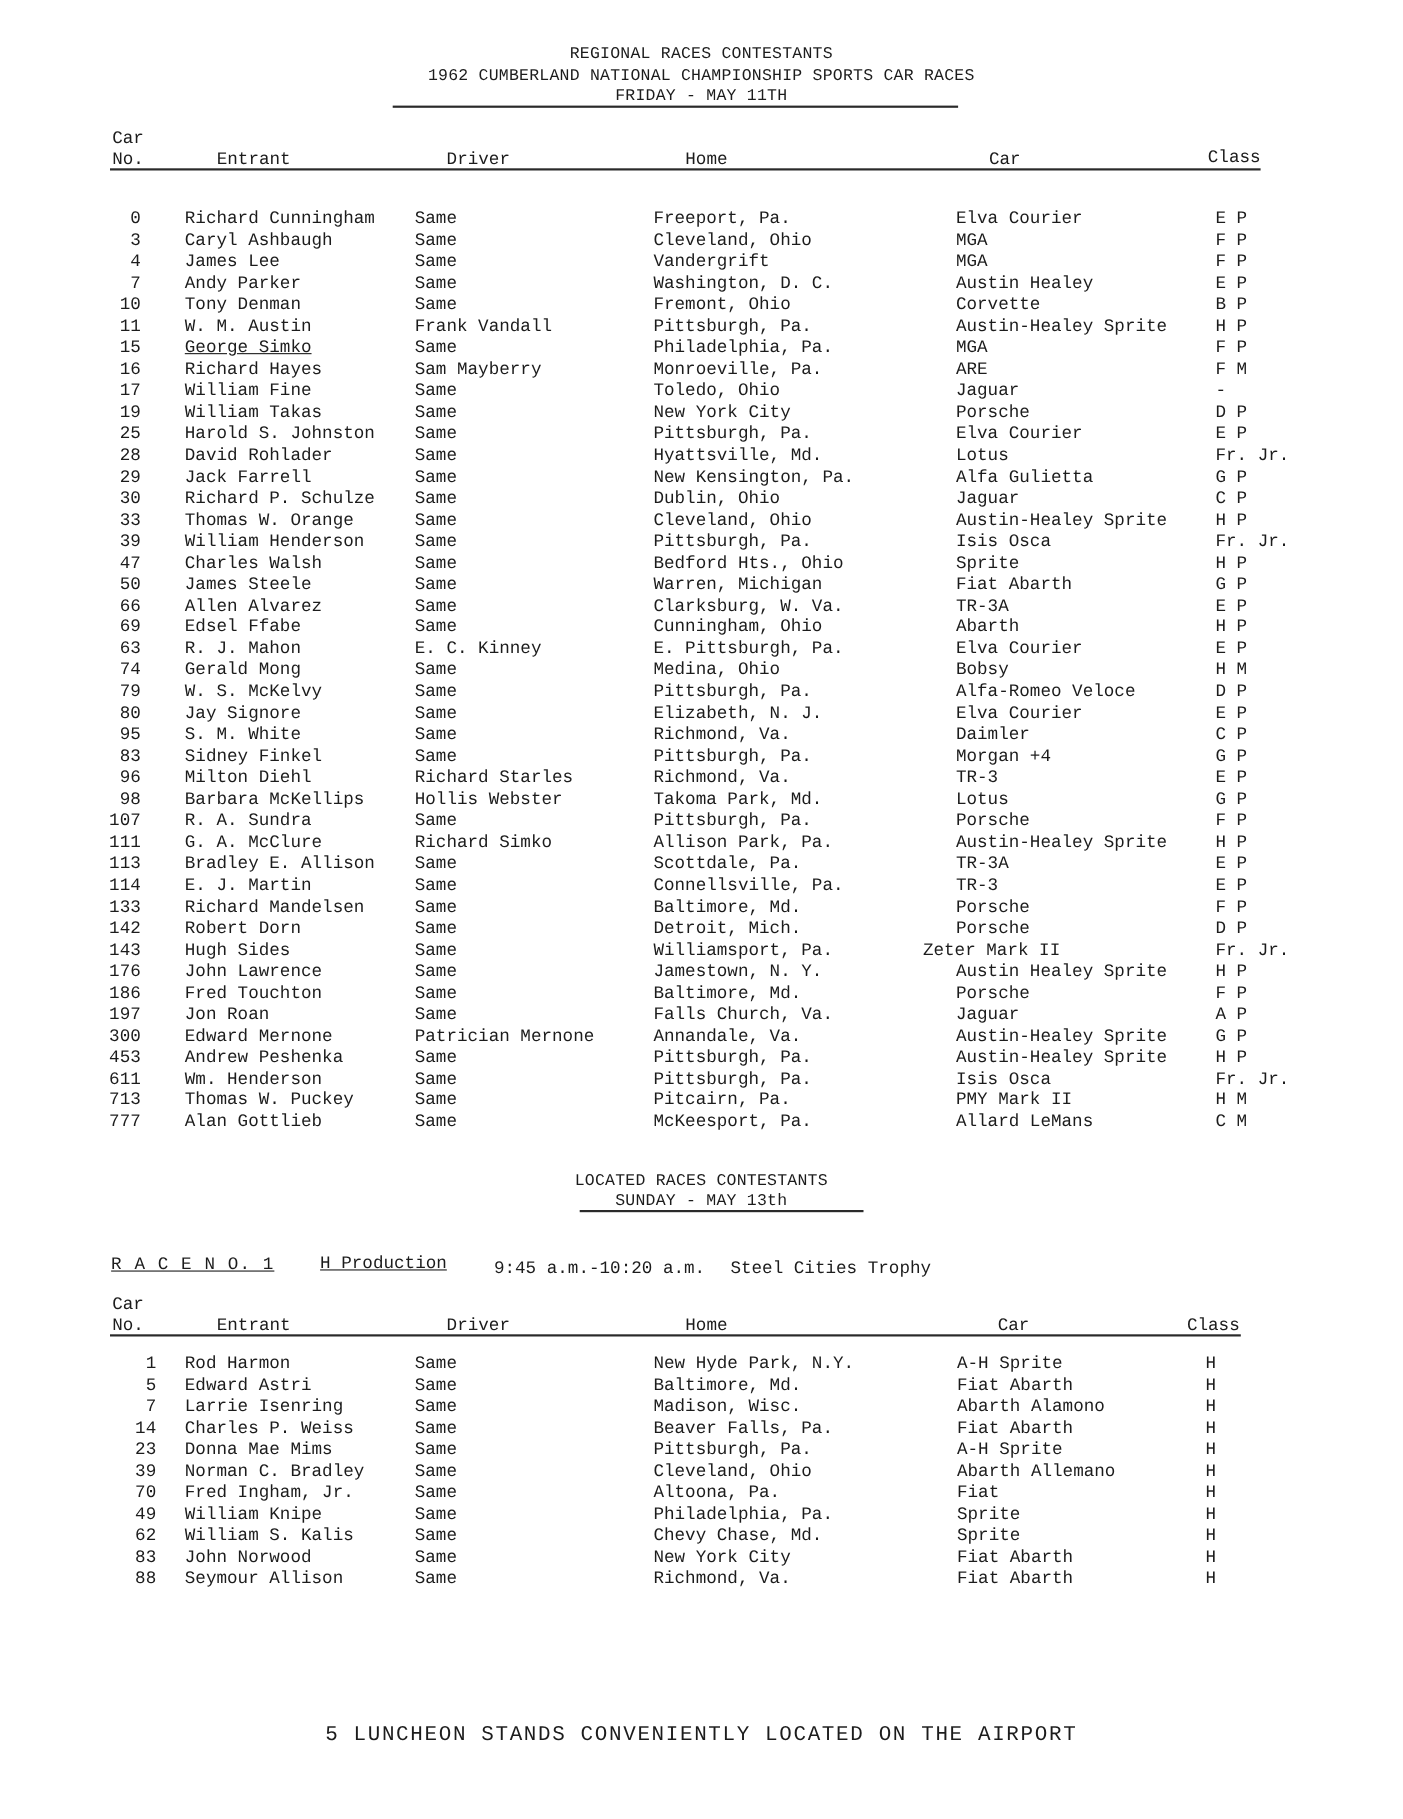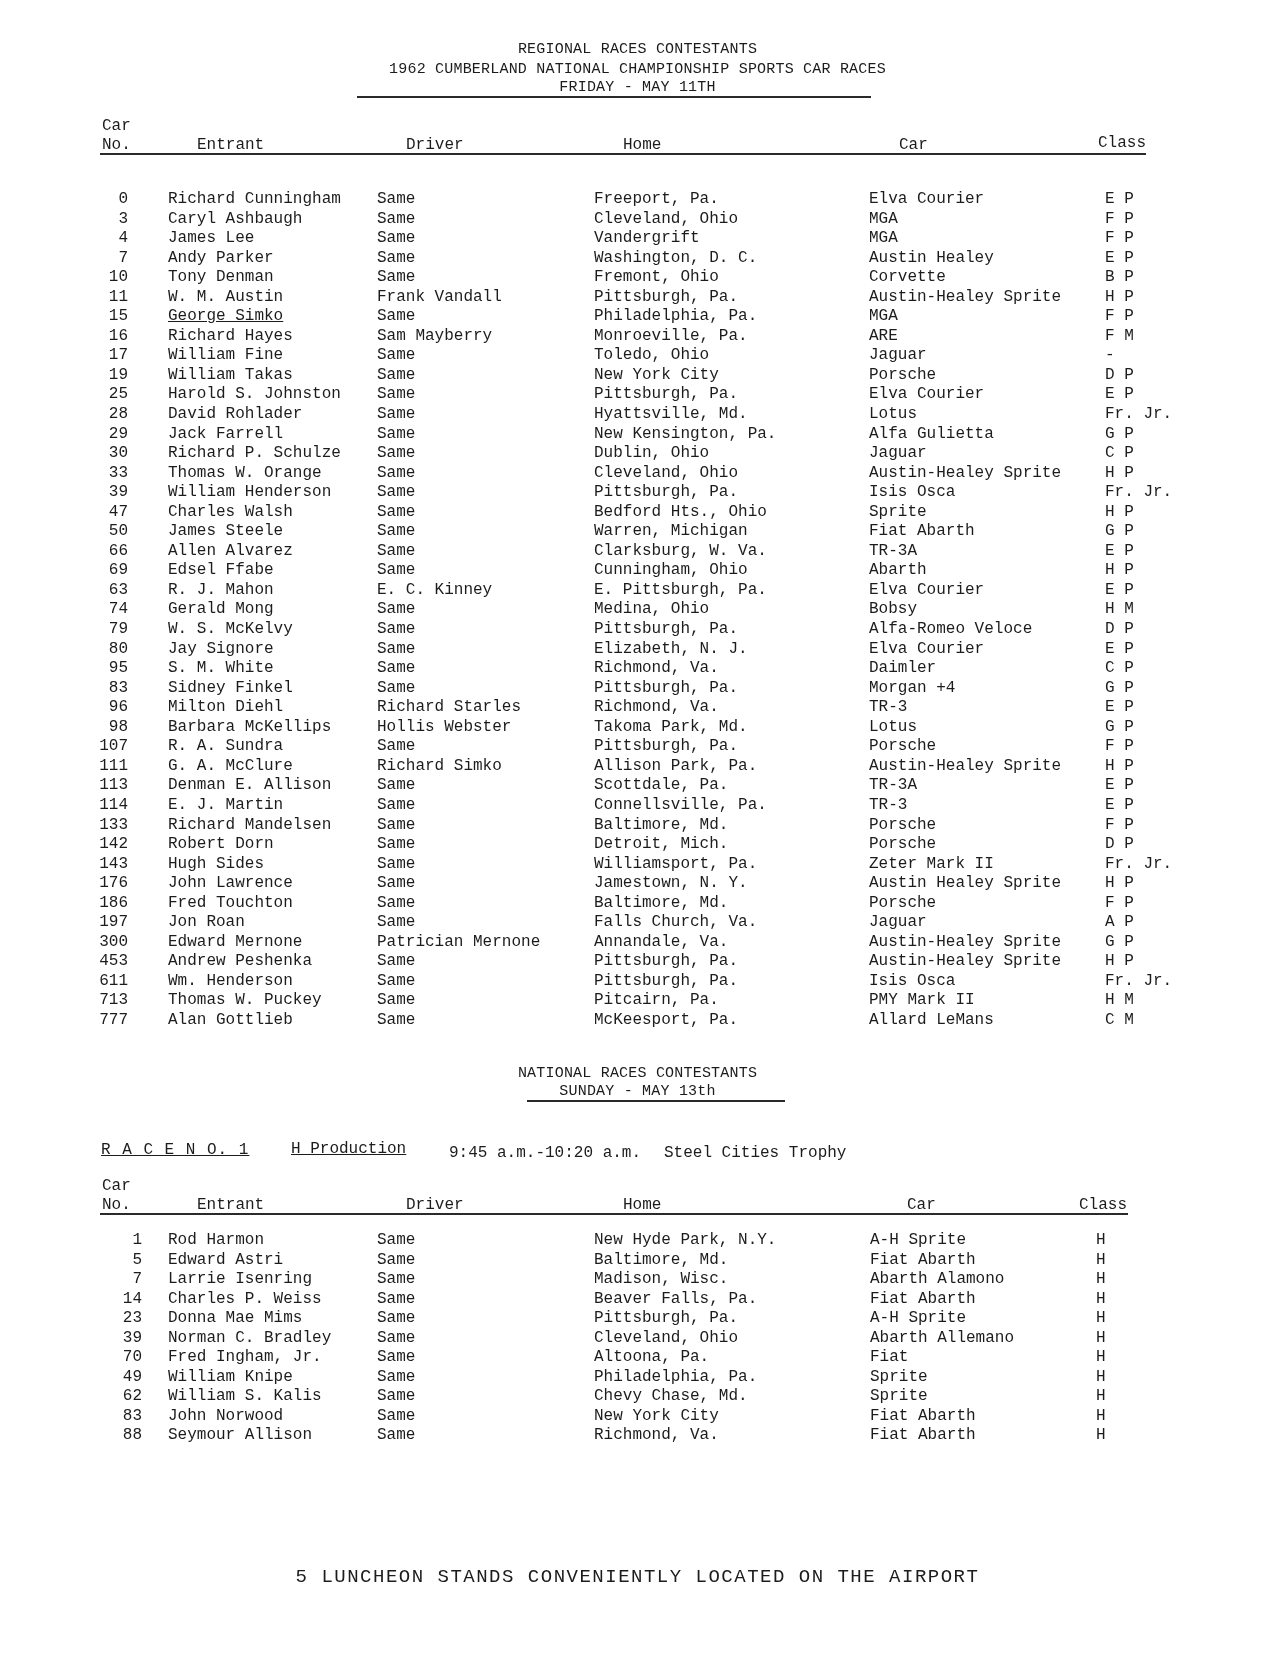--- a/index.html
+++ b/index.html
@@ -276,21 +276,21 @@
       <div class="row">
         <span class="c-no" style="left: 84px;">111</span>
         <span style="left: 168px;">G. A. McClure</span>
         <span style="left: 377px;">Richard Simko</span>
         <span style="left: 594px;">Allison Park, Pa.</span>
         <span style="left: 869px;">Austin-Healey Sprite</span>
         <span style="left: 1105px;">H P</span>
       </div>
       <div class="row">
         <span class="c-no" style="left: 84px;">113</span>
-        <span style="left: 168px;">Denman E. Allison</span>
+        <span style="left: 168px;">Bradley E. Allison</span>
         <span style="left: 377px;">Same</span>
         <span style="left: 594px;">Scottdale, Pa.</span>
         <span style="left: 869px;">TR-3A</span>
         <span style="left: 1105px;">E P</span>
       </div>
       <div class="row">
         <span class="c-no" style="left: 84px;">114</span>
         <span style="left: 168px;">E. J. Martin</span>
         <span style="left: 377px;">Same</span>
         <span style="left: 594px;">Connellsville, Pa.</span>
@@ -311,21 +311,21 @@
         <span style="left: 377px;">Same</span>
         <span style="left: 594px;">Detroit, Mich.</span>
         <span style="left: 869px;">Porsche</span>
         <span style="left: 1105px;">D P</span>
       </div>
       <div class="row">
         <span class="c-no" style="left: 84px;">143</span>
         <span style="left: 168px;">Hugh Sides</span>
         <span style="left: 377px;">Same</span>
         <span style="left: 594px;">Williamsport, Pa.</span>
-        <span style="left: 869px;">Zeter Mark II</span>
+        <span style="left: 839px;">Zeter Mark II</span>
         <span style="left: 1105px;">Fr. Jr.</span>
       </div>
       <div class="row">
         <span class="c-no" style="left: 84px;">176</span>
         <span style="left: 168px;">John Lawrence</span>
         <span style="left: 377px;">Same</span>
         <span style="left: 594px;">Jamestown, N. Y.</span>
         <span style="left: 869px;">Austin Healey Sprite</span>
         <span style="left: 1105px;">H P</span>
       </div>
@@ -380,21 +380,21 @@
       <div class="row">
         <span class="c-no" style="left: 84px;">777</span>
         <span style="left: 168px;">Alan Gottlieb</span>
         <span style="left: 377px;">Same</span>
         <span style="left: 594px;">McKeesport, Pa.</span>
         <span style="left: 869px;">Allard LeMans</span>
         <span style="left: 1105px;">C M</span>
       </div>
     </div>
 
-  <div class="hdr" style="top:1064px; left:0;">NATIONAL RACES CONTESTANTS</div>
+  <div class="hdr" style="top:1064px; left:0;">LOCATED RACES CONTESTANTS</div>
   <div class="hdr" style="top:1082px; left:0;">SUNDAY - MAY 13th</div>
   <div class="hdr-rule" style="left:527px; top:1100px; width:258px;"></div>
 
   <div class="race-line u" style="left:101px; top:1140px; letter-spacing:1px;">R A C E  N O. 1</div>
   <div class="race-line u" style="left:291px; top:1139px;">H Production</div>
   <div class="race-line" style="left:449px; top:1143px;">9:45 a.m.-10:20 a.m.</div>
   <div class="race-line" style="left:664px; top:1143px;">Steel Cities Trophy</div>
 
   <div class="col-hdr" style="left:102px; top:1176px;">Car</div>
   <div class="col-hdr" style="left:102px; top:1195px;">No.</div>

